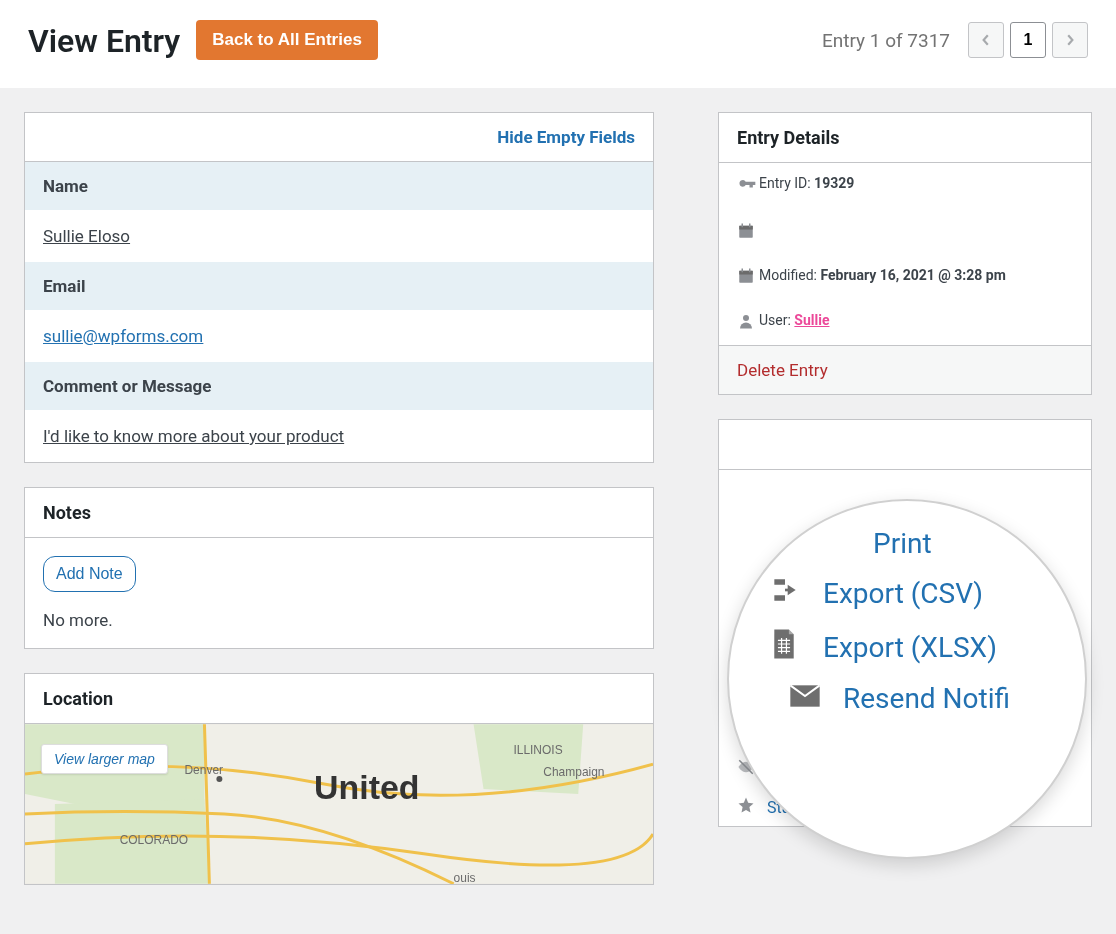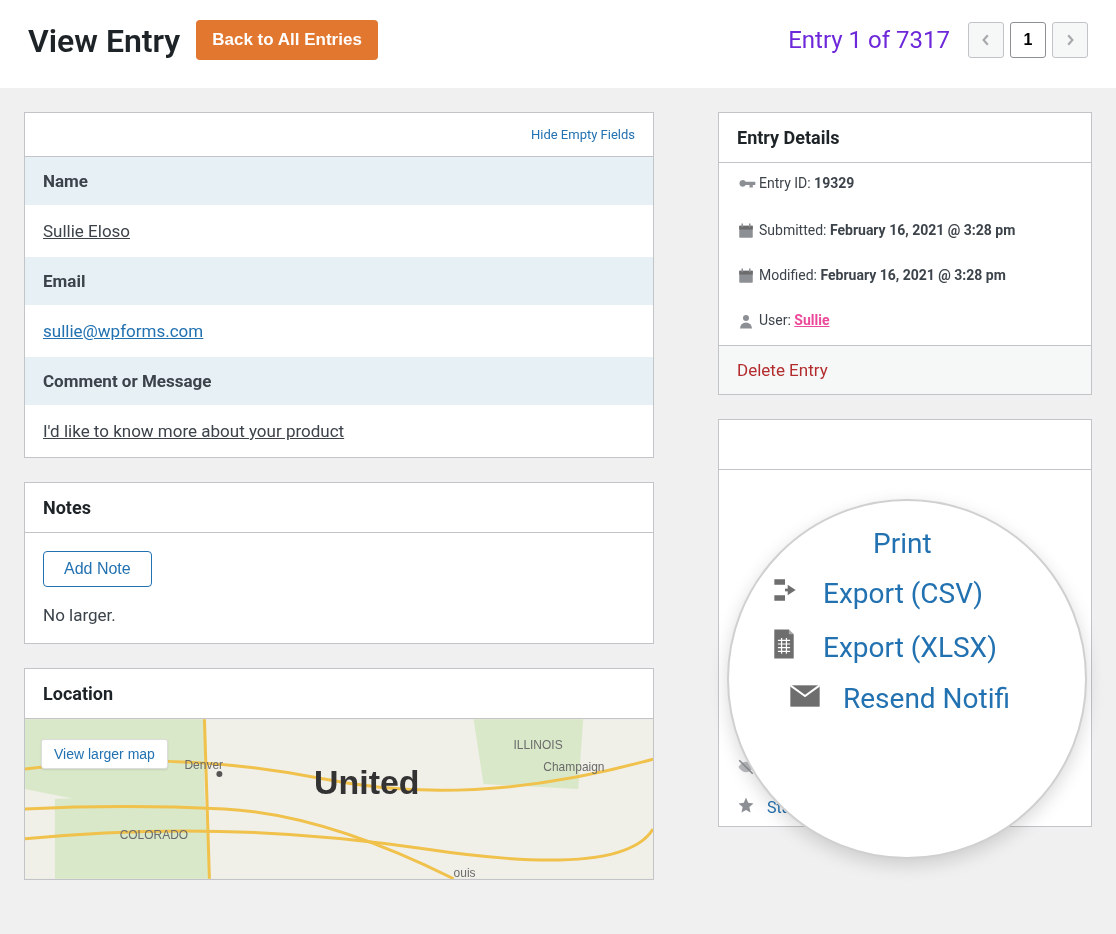--- a/index.html
+++ b/index.html
@@ -24,21 +24,21 @@
     background: #e27730;
     color: #fff;
     border: none;
     padding: 10px 16px;
     font-size: 17px;
     font-weight: 600;
     border-radius: 4px;
     cursor: pointer;
   }
   .top-right { display: flex; align-items: center; gap: 18px; }
-  .entry-count { font-size: 24px; color: #6d28d9; }
+  .entry-count { font-size: 19px; color: #737373; }
   .pager { display: flex; gap: 6px; align-items: stretch; }
   .pager-btn {
     width: 36px; height: 36px;
     background: #f6f7f7;
     border: 1px solid #c3c4c7;
     border-radius: 3px;
     display: flex; align-items: center; justify-content: center;
     cursor: pointer;
     color: #a7aaad;
   }
@@ -66,22 +66,22 @@
     padding: 14px 18px;
     border-bottom: 1px solid #c3c4c7;
     font-size: 18px;
     font-weight: 700;
     display: flex;
     justify-content: space-between;
     align-items: center;
   }
   .hide-empty {
     color: #2271b1;
-    font-size: 13px;
-    font-weight: 400;
+    font-size: 17px;
+    font-weight: 700;
     cursor: pointer;
   }
   .field-label {
     background: #e6f0f5;
     padding: 14px 18px;
     font-size: 17px;
     font-weight: 700;
     color: #3c434a;
   }
   .field-value {
@@ -89,34 +89,35 @@
     font-size: 17px;
     color: #3c434a;
     text-decoration: underline;
   }
   .field-value a { color: #2271b1; text-decoration: underline; }
   .panel-body { padding: 18px; }
   .add-note-btn {
     color: #2271b1;
     background: #fff;
     border: 1px solid #2271b1;
-    padding: 8px 20px;
+    padding: 8px 12px;
     font-size: 16px;
-    border-radius: 4px;
+    border-radius: 12px;
     cursor: pointer;
     font-weight: 500;
   }
   .no-notes { margin-top: 18px; font-size: 17px; color: #3c434a; }
   .map-wrap { position: relative; height: 160px; background: #e5e3df; overflow: hidden; }
   .map-btn {
     position: absolute; top: 20px; left: 16px;
     background: #fff; border: 1px solid #ddd;
     padding: 6px 12px; font-size: 14px; color: #2271b1;
     border-radius: 3px; cursor: pointer;
     box-shadow: 0 1px 2px rgba(0,0,0,.1);
+    font-style: italic;
   }
   .detail-row {
     display: flex; align-items: flex-start; gap: 0;
     padding: 12px 18px;
     font-size: 14px;
     color: #3c434a;
   }
   .detail-row .ico { color: #8c8f94; width: 22px; flex-shrink: 0; }
   .detail-row b { font-weight: 700; }
   .detail-row a { color: #ec4899; text-decoration: underline; font-weight: 700; }
@@ -202,21 +203,21 @@
         <a>sullie@wpforms.com</a>
       </div>
       <div class="field-label">Comment or Message</div>
       <div class="field-value">I'd like to know more about your product</div>
     </div>
 
     <div class="panel">
       <div class="panel-header">Notes</div>
       <div class="panel-body">
         <button class="add-note-btn">Add Note</button>
-        <div class="no-notes">No larger.</div>
+        <div class="no-notes">No more.</div>
       </div>
     </div>
 
     <div class="panel">
       <div class="panel-header">Location</div>
       <div class="map-wrap">
         <svg class="map-svg" viewBox="0 0 630 160">
           <rect x="0" y="0" width="630" height="160" fill="#f0efe8"></rect>
           <path class="state" d="M0,0 L180,0 L180,80 L90,88 L0,70 Z"></path>
           <path class="state" d="M30,80 L180,75 L185,160 L30,160 Z"></path>
@@ -252,21 +253,20 @@
       </div>
       <div class="detail-row">
         <span class="ico">
           <svg width="18" height="18" viewBox="0 0 24 24" fill="#8c8f94">
               <rect x="3" y="5" width="18" height="16" rx="1"></rect>
               <rect x="3" y="5" width="18" height="5" fill="#6b6b6b"></rect>
               <rect x="6" y="2" width="2" height="5"></rect>
               <rect x="16" y="2" width="2" height="5"></rect>
             </svg>
         </span>
-        <span><span>Submitted:</span> <b>February 16, 2021 @ 3:28 pm</b></span>
       </div>
       <div class="detail-row">
         <span class="ico">
           <svg width="18" height="18" viewBox="0 0 24 24" fill="#8c8f94">
               <rect x="3" y="5" width="18" height="16" rx="1"></rect>
               <rect x="3" y="5" width="18" height="5" fill="#6b6b6b"></rect>
               <rect x="6" y="2" width="2" height="5"></rect>
               <rect x="16" y="2" width="2" height="5"></rect>
             </svg>
         </span>

